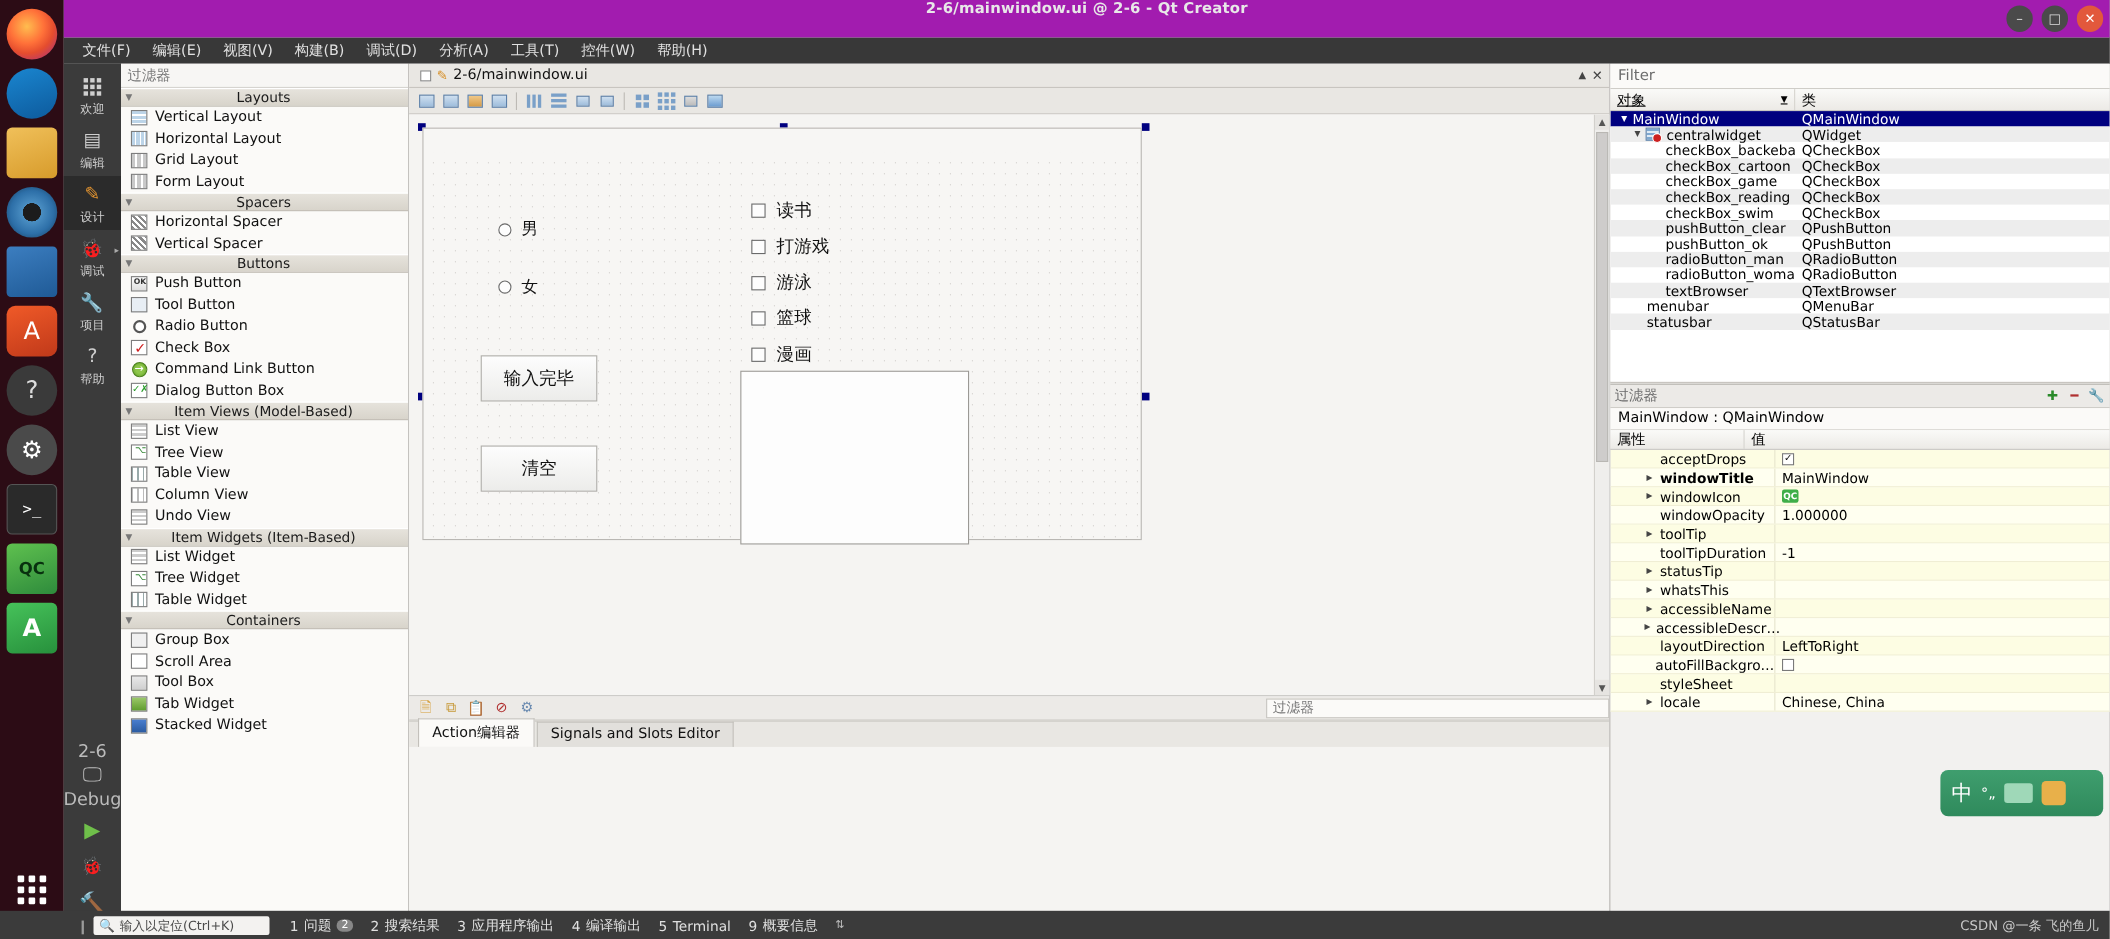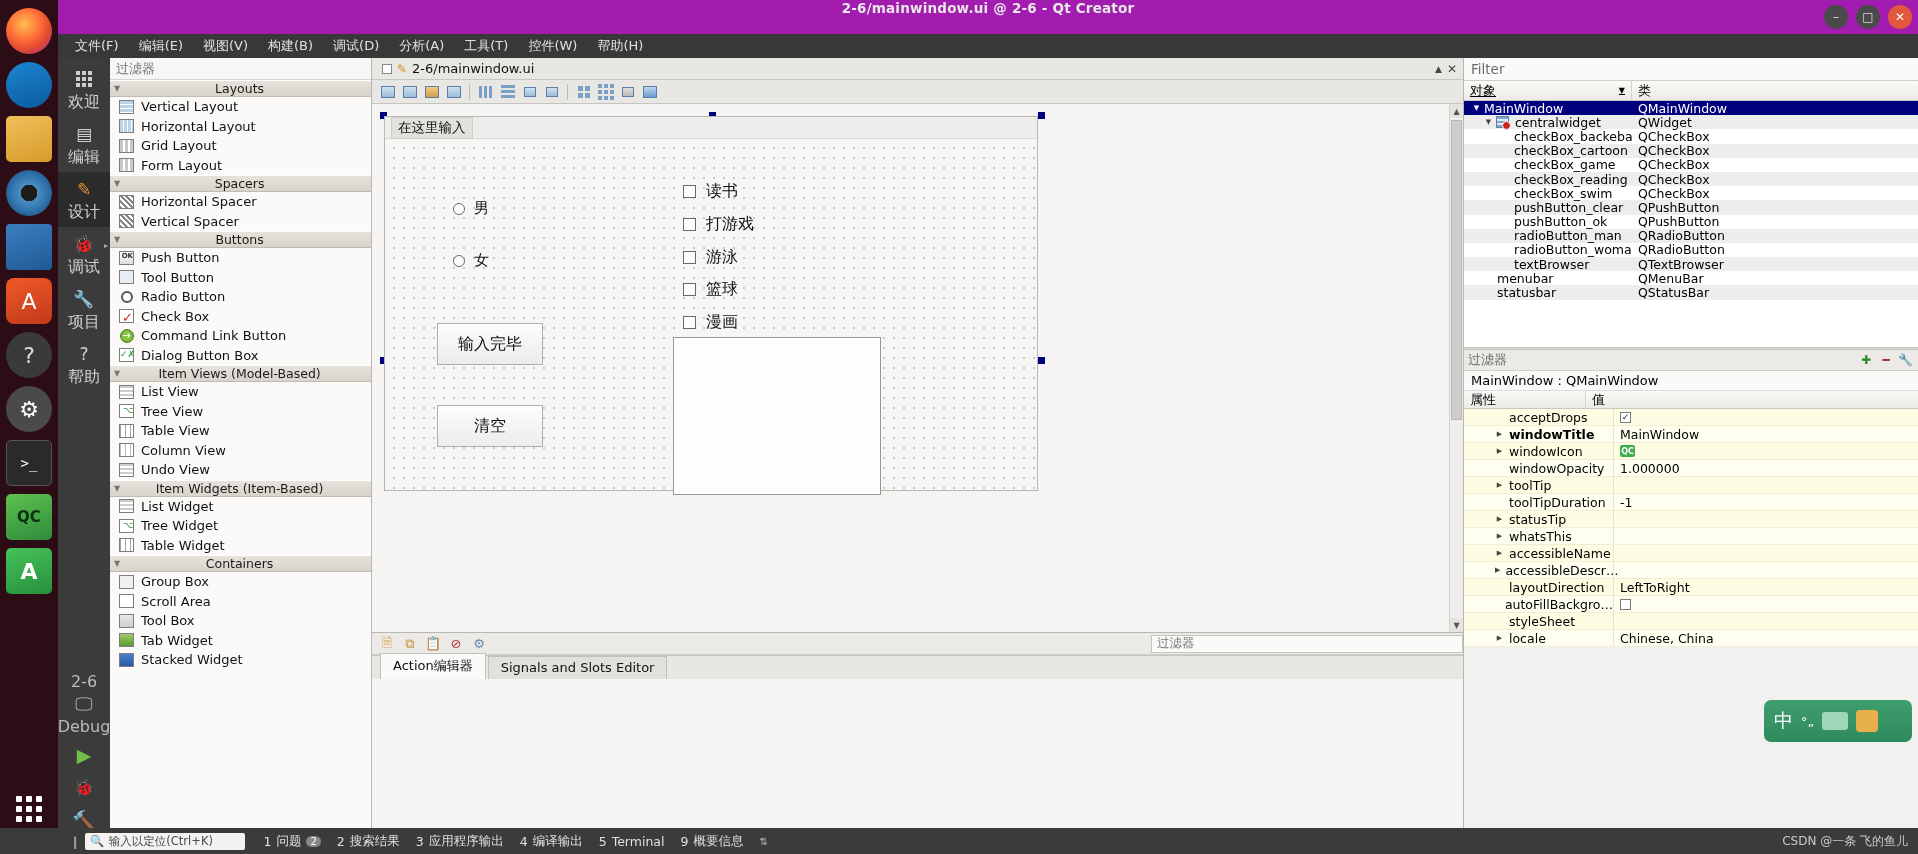--- a/index.html
+++ b/index.html
@@ -63,21 +63,21 @@
   .body-row { display: flex; height: 796px; }
 
   
   .modebar { width: 52px; background: #3b3b3b; display: flex; flex-direction: column; align-items: center; padding-top: 4px; color: #cfcfcf; }
   .mode {
     width: 52px; padding: 6px 0 4px; display: flex; flex-direction: column;
     align-items: center; gap: 2px; font-size: 10.5px; position: relative;
   }
   .mode.active { background: #2b2b2b; }
   .mode .m-ico { width: 22px; height: 22px; display: flex; align-items: center; justify-content: center; font-size: 17px; }
-  .mode .m-lab { font-size: 16px; }
+  .mode .m-lab { font-size: 11px; }
   .mode .arrow { position: absolute; right: 2px; top: 14px; font-size: 8px; color: #aaa; }
   .mode-dots { display: grid; grid-template-columns: repeat(3,4px); grid-gap: 2px; }
   .mode-dots i { width: 4px; height: 4px; background: #cfcfcf; display: block; }
   .mode-spacer { flex: 1; }
   .proj-info { font-size: 16px; color: #bbb; text-align: center; padding: 2px 0; }
   .run-ico { font-size: 19px; color: #6fbf4a; padding: 6px 0; }
   .run-ico.orange { color: #d6903a; }
 
   
   .widgetbox { width: 262px; background: #f2f1ef; border-right: 1px solid #b8b6b2; display: flex; flex-direction: column; }
@@ -624,23 +624,20 @@
         <div class="canvas-wrap">
           <div class="canvas-scroll">
             <div class="form-outer">
               <div class="handle" style="left:0;top:0"></div>
               <div class="handle" style="left:329px;top:0"></div>
               <div class="handle" style="left:658px;top:0"></div>
               <div class="handle" style="left:0;top:245px"></div>
               <div class="handle" style="left:658px;top:245px"></div>
 
               <div class="form-frame">
-                <div class="form-menubar">
-                  <span class="form-menu-slot">在这里输入</span>
-                </div>
                 <div class="form-canvas">
 
                   <div class="radio-row" style="left:68px;top:60px">
                     <span class="radio-circle"></span>
                     <span>男</span>
                   </div>
                   <div class="radio-row" style="left:68px;top:112px">
                     <span class="radio-circle"></span>
                     <span>女</span>
                   </div>

